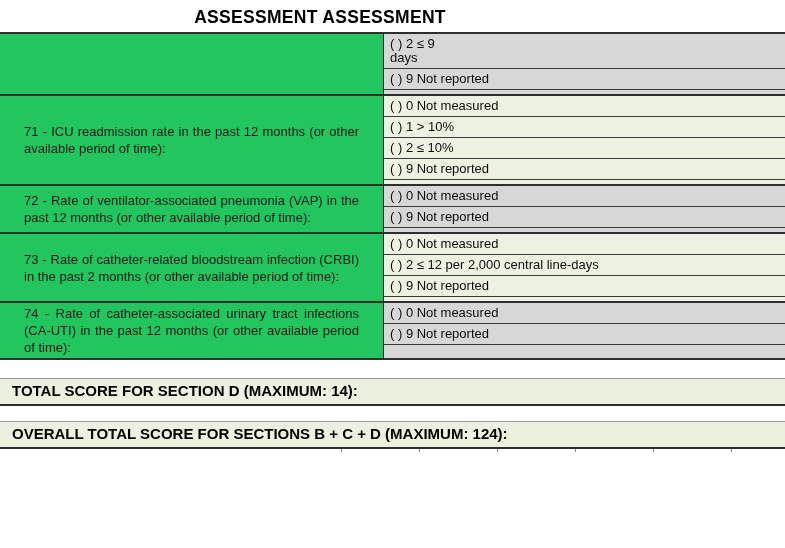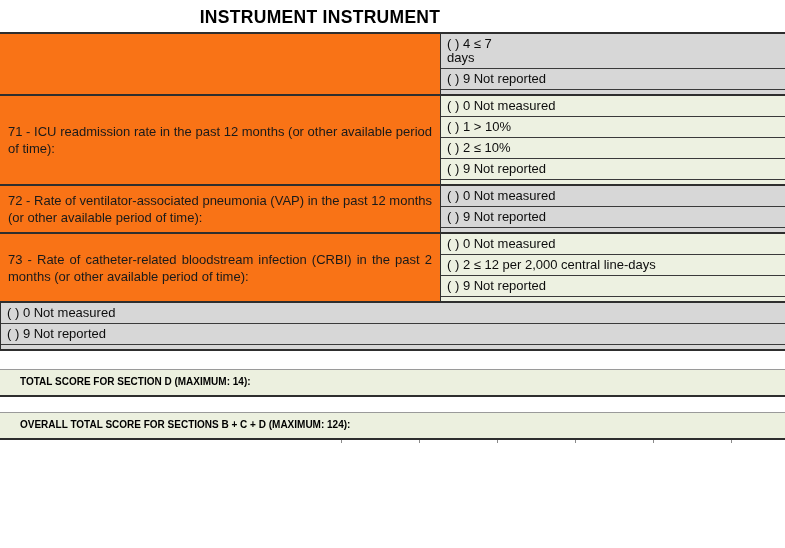--- a/index.html
+++ b/index.html
@@ -31,26 +31,26 @@
 
   .assessment-table {
     width: 785px;
     border-top: 2px solid var(--line-dark, #2e2e2e);
   }
   .block {
     display: flex;
     border-bottom: 2px solid var(--line-dark, #2e2e2e);
   }
   .q-cell {
-    width: 440px;
+    width: 383px;
     box-sizing: border-box;
-    padding: 2px 8px;
+    padding: 2px 24px;
     display: flex;
     align-items: center;
-    background: #f97316;
+    background: #22c55e;
   }
   .q-text {
     font-size: 13px;
     line-height: 17px;
     text-align: justify;
     color: #1a1a1a;
     width: 100%;
   }
   .opt-col {
     flex: 1;
@@ -67,53 +67,53 @@
     white-space: pre-line;
     color: #0d0d0d;
   }
 
   .score-bar {
     width: 785px;
     box-sizing: border-box;
     background: var(--bar-green, #ecf0df);
     border-top: 1px solid #9a9a9a;
     border-bottom: 2px solid var(--line-dark, #2e2e2e);
-    padding: 5px 8px 6px 20px;
-    font-size: 10px;
+    padding: 5px 8px 6px 12px;
+    font-size: 15px;
     font-weight: bold;
     line-height: 14px;
     color: #000;
   }
   .gap-a { height: 18px; }
   .gap-b { height: 15px; }
 
   .cutoff-ticks {
     height: 3px;
     margin-left: 341px;
     width: 444px;
     background: repeating-linear-gradient(90deg, #8a8a8a 0 1px, transparent 1px 78px);
   }
 </style>
 </head>
 <body>
 
 <div class="page">
 
   <div class="title-wrap">
-    <div class="doc-title">INSTRUMENT INSTRUMENT</div>
+    <div class="doc-title">ASSESSMENT ASSESSMENT</div>
   </div>
 
   <div class="assessment-table">
 
     <div class="block">
       <div class="q-cell">
         <div class="q-text"></div>
       </div>
       <div class="opt-col gray">
-        <div class="opt-row">( ) 4 ≤ 7
+        <div class="opt-row">( ) 2 ≤ 9
 days</div>
         <div class="opt-row">( ) 9 Not reported</div>
       </div>
     </div>
 
     <div class="block">
       <div class="q-cell">
         <div class="q-text">71 - ICU readmission rate in the past 12 months (or other available period of time):</div>
       </div>
       <div class="opt-col green">
@@ -139,20 +139,23 @@
         <div class="q-text">73 - Rate of catheter-related bloodstream infection (CRBI) in the past 2 months (or other available period of time):</div>
       </div>
       <div class="opt-col green">
         <div class="opt-row">( ) 0 Not measured</div>
         <div class="opt-row">( ) 2 ≤ 12 per 2,000 central line-days</div>
         <div class="opt-row">( ) 9 Not reported</div>
       </div>
     </div>
 
     <div class="block">
+      <div class="q-cell">
+        <div class="q-text">74 - Rate of catheter-associated urinary tract infections (CA-UTI) in the past 12 months (or other available period of time):</div>
+      </div>
       <div class="opt-col gray">
         <div class="opt-row">( ) 0 Not measured</div>
         <div class="opt-row">( ) 9 Not reported</div>
       </div>
     </div>
 
   </div>
 
   <div class="gap-a"></div>
 

